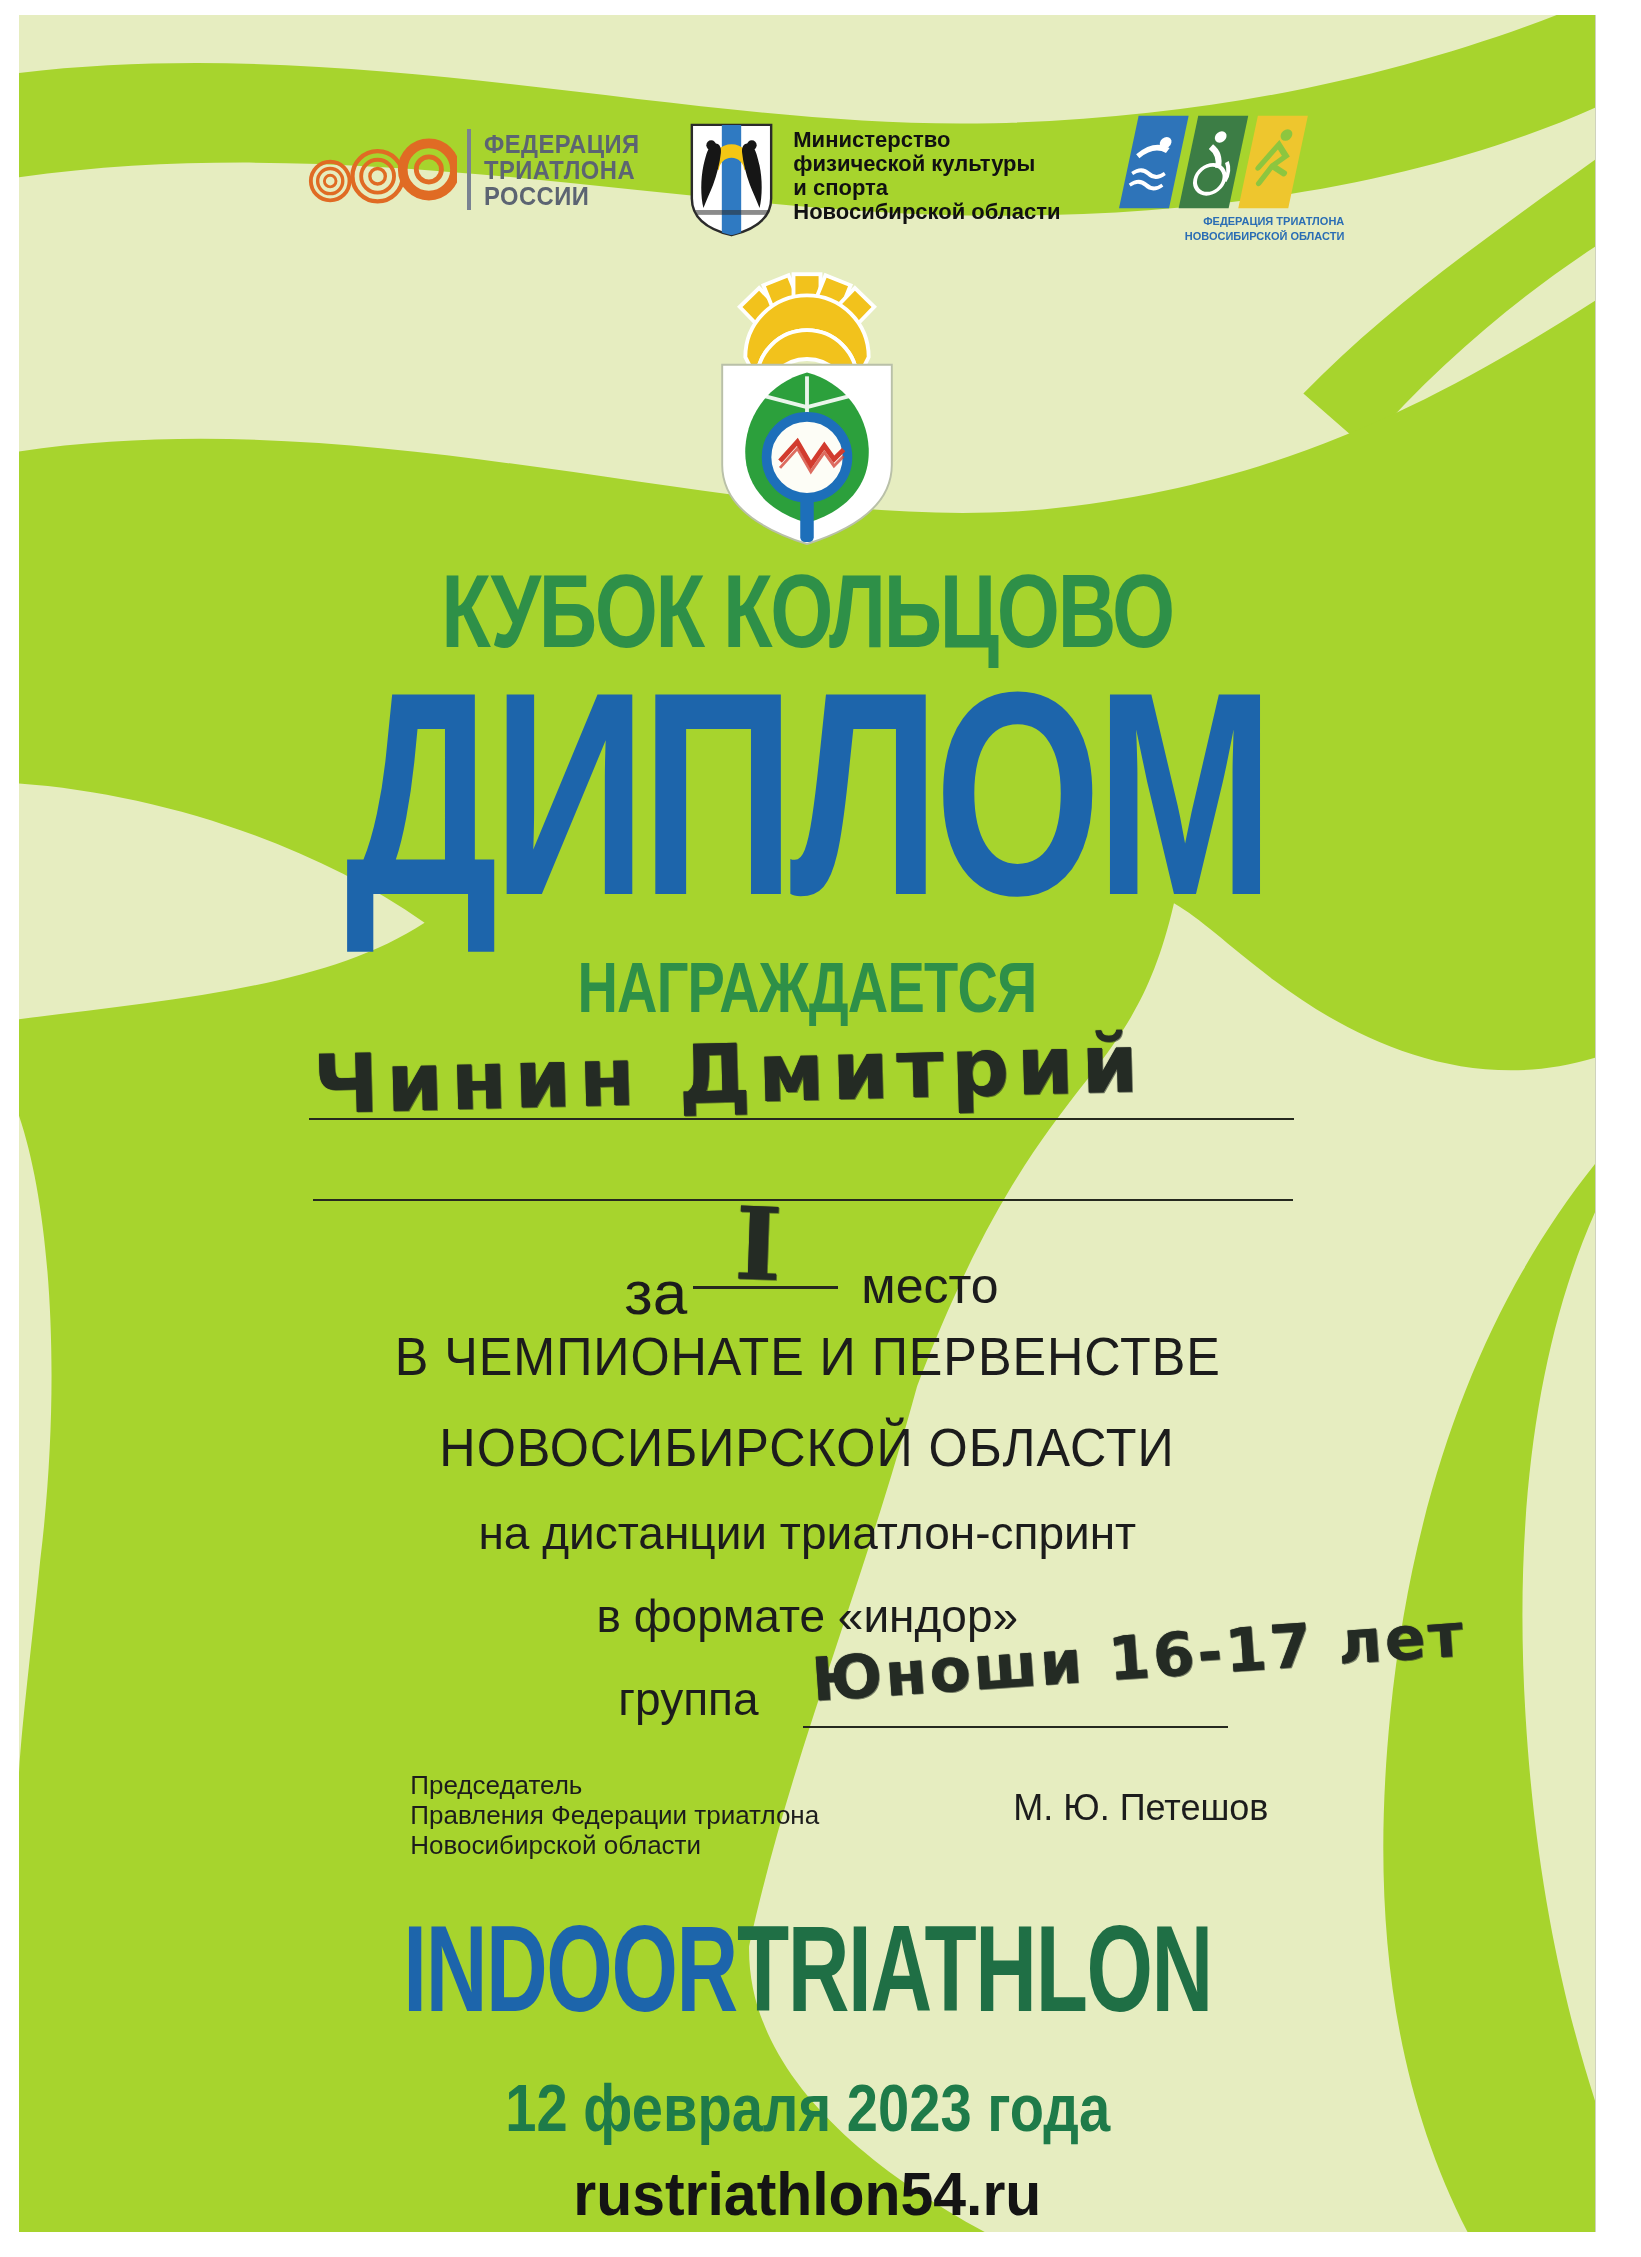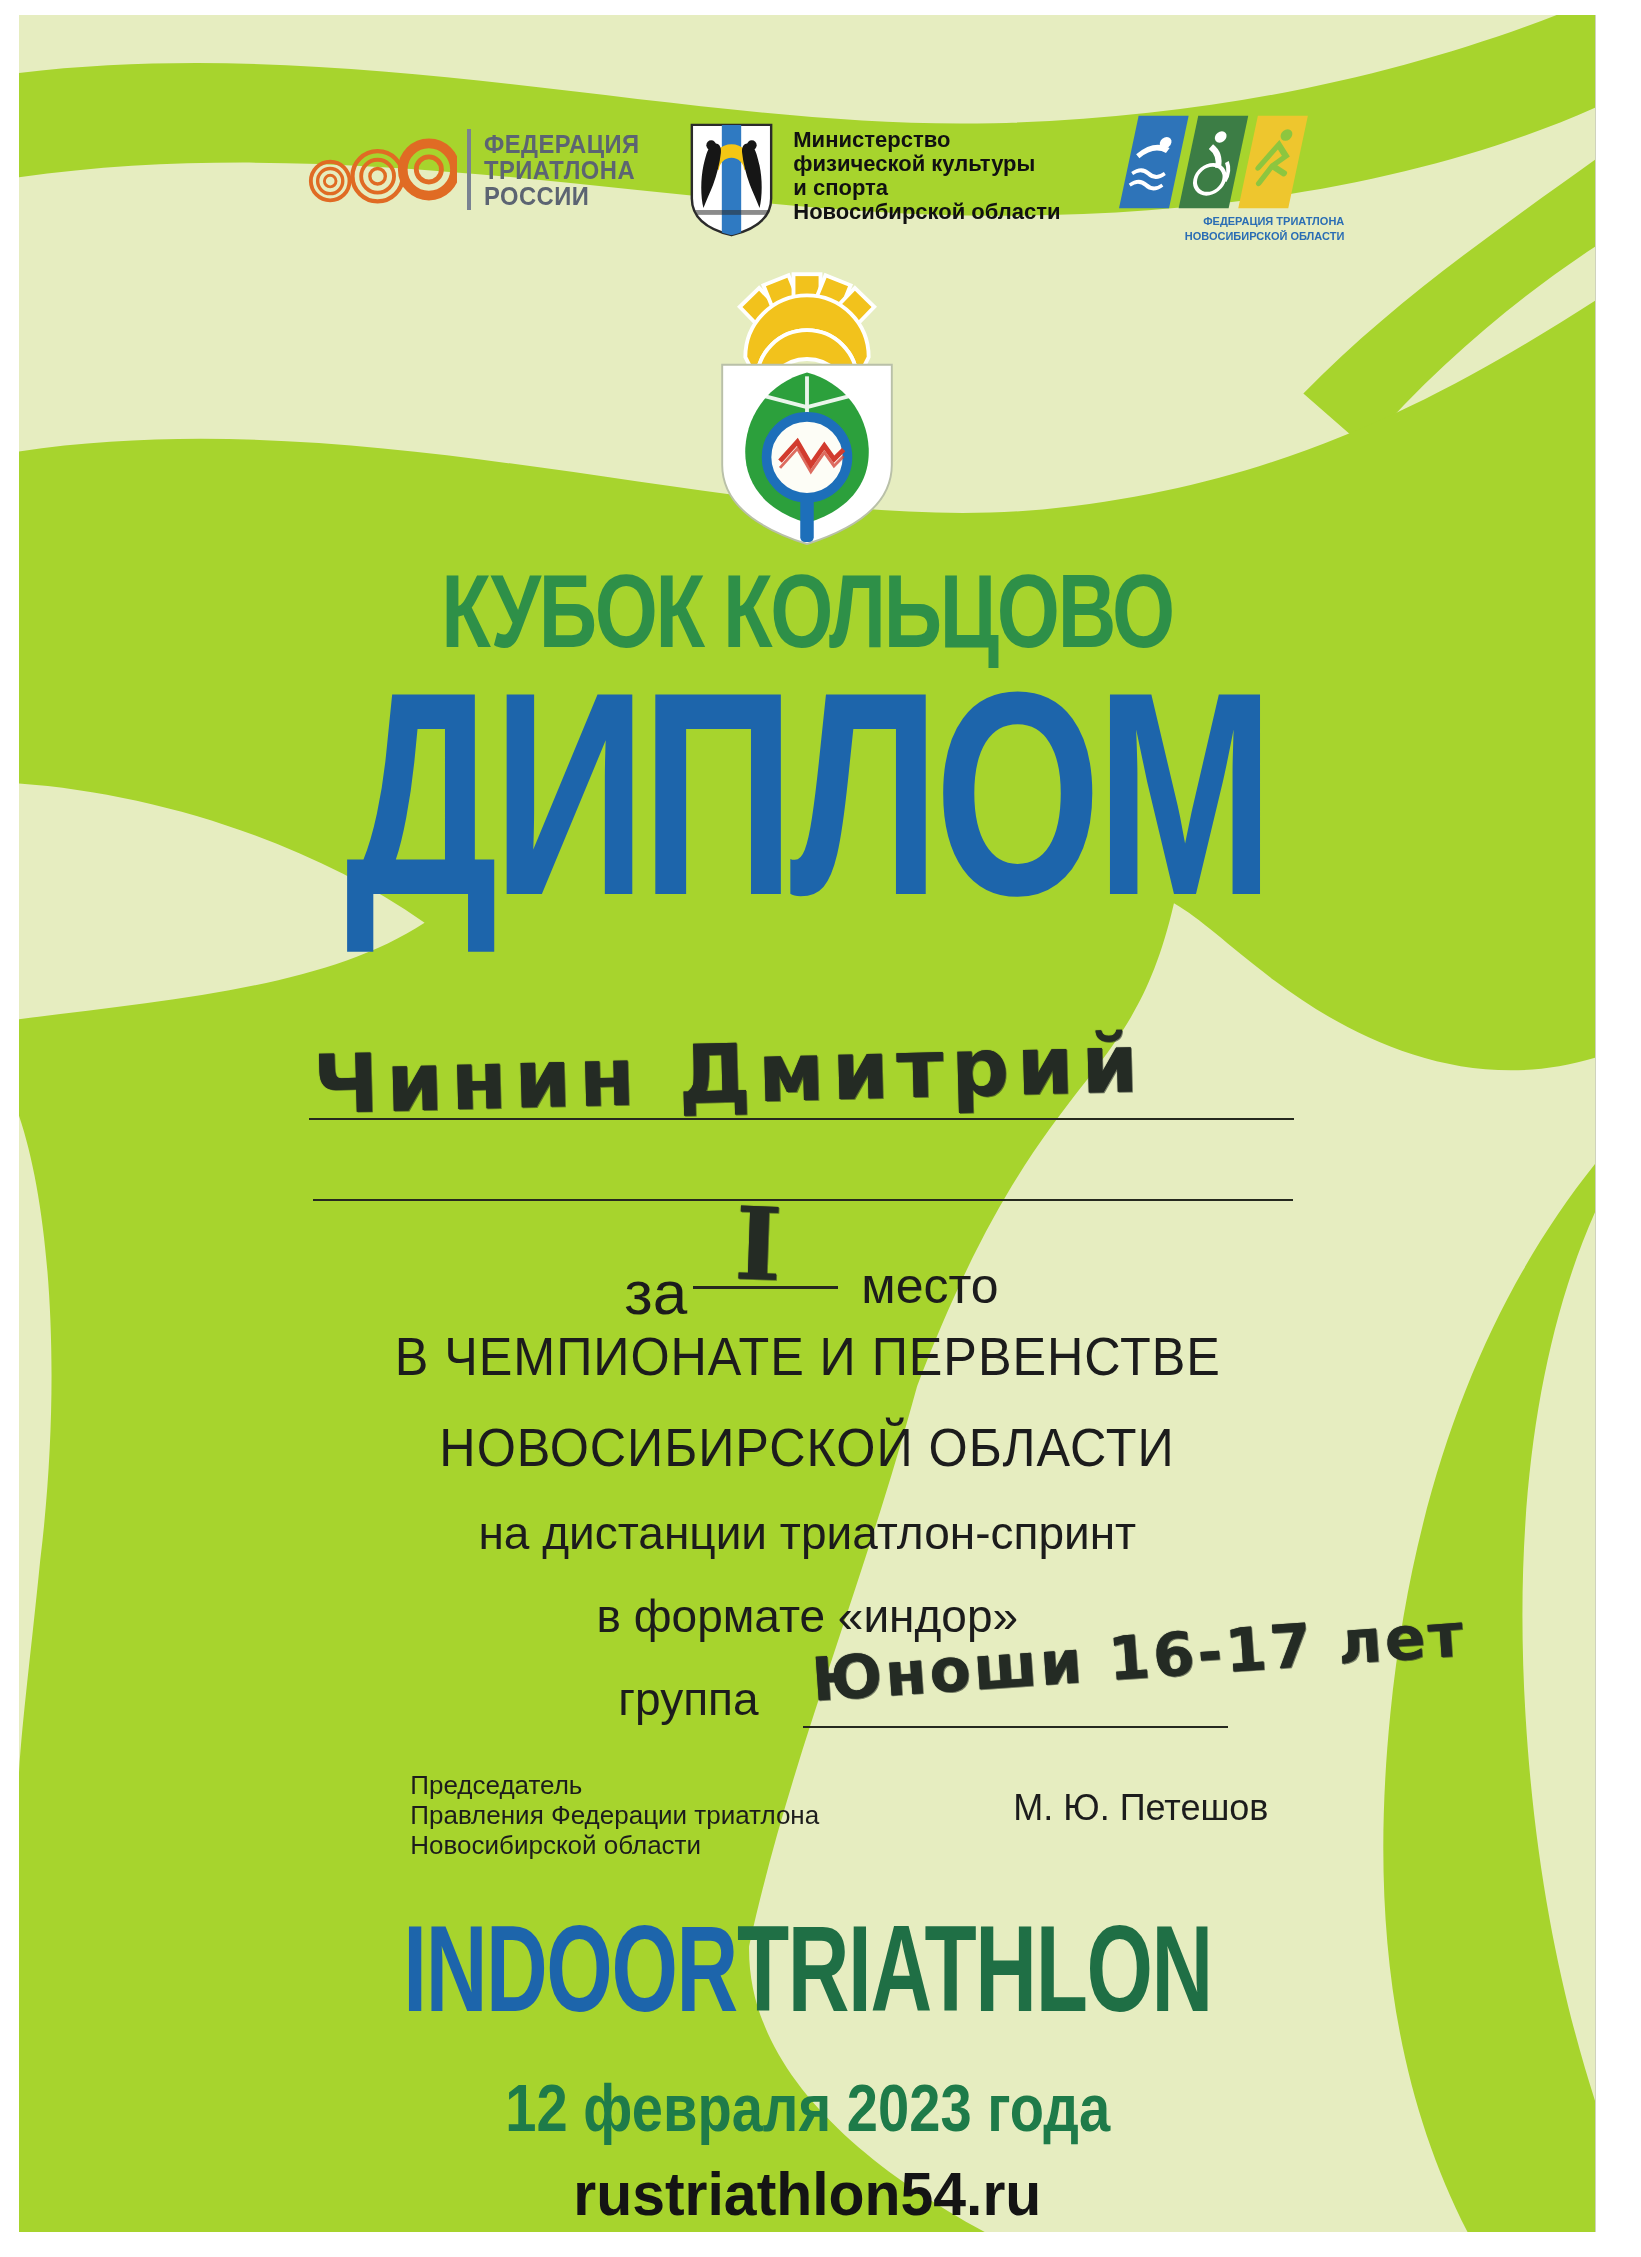--- a/index.html
+++ b/index.html
@@ -152,20 +152,23 @@
   </svg>
 
   <div class="row cup" style="top:537px;">
     <span class="cond" style="transform:scaleX(.78)">КУБОК КОЛЬЦОВО</span>
   </div>
 
   <div class="row diploma" style="top:658px;">
     <span class="cond" style="transform:scaleX(.74)">ДИПЛОМ</span>
   </div>
 
+  <div class="row awarded" style="top:933px;">
+    <span class="cond" style="transform:scaleX(.8)">НАГРАЖДАЕТСЯ</span>
+  </div>
 
   <div class="abs hand" style="left:294px;top:1012px;font-size:81px;letter-spacing:7.7px;transform:rotate(-1.5deg);">Чинин Дмитрий</div>
   <div class="rule" style="left:290px;top:1103px;width:985px;"></div>
   <div class="rule" style="left:294px;top:1184px;width:980px;"></div>
 
   <div class="abs" style="left:605px;top:1242px;font-size:62px;color:#1c1c1c;">за</div>
   <div class="abs hand" style="left:716px;top:1170px;font-size:100px;font-family:'DejaVu Serif',serif;transform:rotate(2deg);">I</div>
   <div class="rule" style="left:674px;top:1271px;width:145px;border-top-width:3.9px;"></div>
   <div class="abs" style="left:842px;top:1242px;font-size:50px;color:#1c1c1c;">место</div>
 

